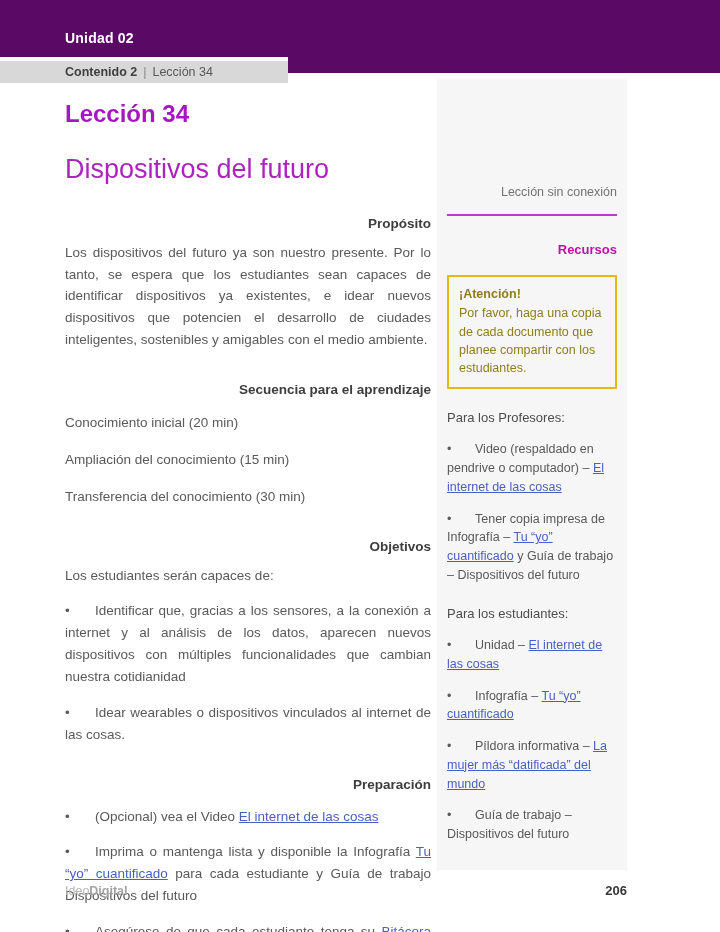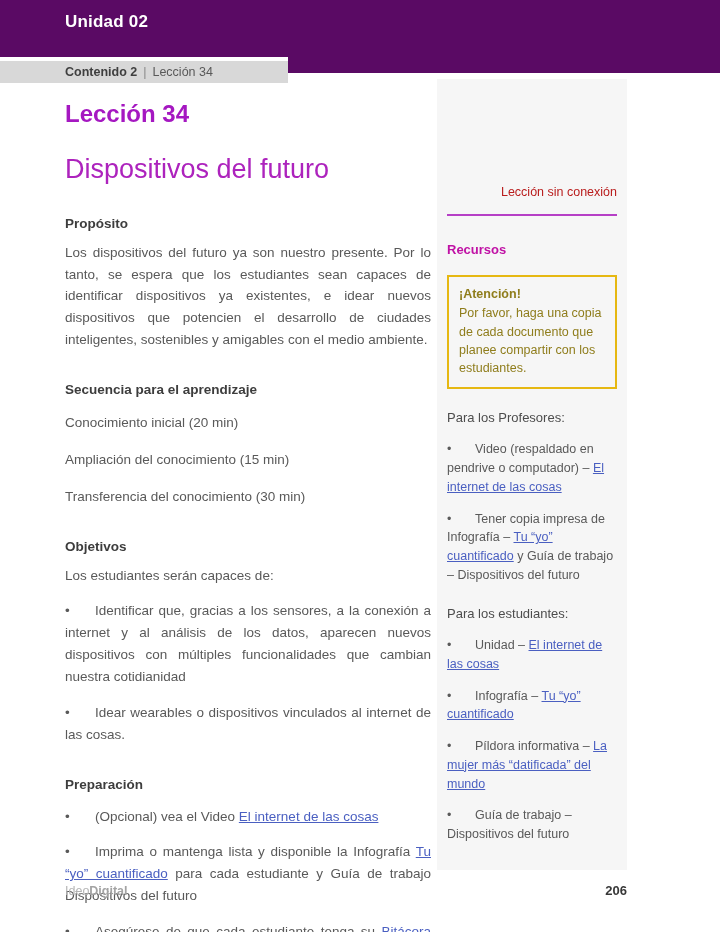--- a/index.html
+++ b/index.html
@@ -5,59 +5,59 @@
   html,body{margin:0;padding:0;background:#ffffff;}
   .page{
     position:relative;width:720px;height:932px;background:#ffffff;overflow:hidden;
     font-family:"Liberation Sans",sans-serif;color:#595959;
   }
   
   .topbar{
     position:absolute;top:0;left:0;width:720px;height:73px;background:#5a0a64;
   }
   .topbar .unit{
-    position:absolute;left:65px;top:12px;color:#ffffff;font-size:17px;font-weight:700;letter-spacing:.2px;
+    position:absolute;left:65px;top:30px;color:#ffffff;font-size:14px;font-weight:700;letter-spacing:.2px;
   }
   .content-tab{
     position:absolute;top:57px;left:0;width:288px;height:26px;background:#d8d8d8;
     border-top:4px solid #ffffff;display:flex;align-items:center;padding-left:65px;box-sizing:border-box;
     font-size:12.5px;color:#595959;white-space:nowrap;
   }
   .content-tab .c-bold{font-weight:700;color:#3f3f3f;}
   .content-tab .c-sep{margin:0 6px;color:#8a8a8a;}
   
   .main-col{
     position:absolute;left:65px;top:100px;width:366px;
   }
   .main-col h1{
     margin:0;font-size:24px;line-height:1.15;color:#a518c1;font-weight:700;
   }
   .main-col h2{
     margin:26px 0 0 0;font-size:27px;line-height:1.15;color:#ad23bd;font-weight:400;
   }
   .main-col h3{
-    margin:31px 0 0 0;font-size:13.5px;color:#3d3d3d;font-weight:700;
+    margin:31px 0 0 0;font-size:13.5px;color:#3d3d3d;font-weight:700;text-align:right;
   }
   .main-col p{
     margin:11px 0 0 0;font-size:13.5px;line-height:1.62;color:#595959;
   }
   .just{text-align:justify;}
   .seq-item{margin-top:15px !important;}
   .bullet-para{margin-top:14px !important;}
   .bullet-glyph{display:inline-block;width:30px;color:#595959;}
   a.doc-link{color:#4a5fc1;text-decoration:underline;cursor:pointer;}
   a.doc-link:empty{display:none;}
   
   .sidebar{
     position:absolute;left:437px;top:79px;width:190px;height:791px;background:#f6f6f6;
     box-sizing:border-box;padding:0 10px;font-size:12.5px;line-height:1.5;color:#595959;
   }
-  .offline{margin-top:104px;text-align:right;color:#b91c1c;font-size:12.5px;}
+  .offline{margin-top:104px;text-align:right;color:#737373;font-size:12.5px;}
   .divider{margin:12px 0 0 0;border:none;border-top:2px solid #b63fc6;}
-  .recursos{margin-top:24px;font-weight:700;color:#c011a5;font-size:13px;}
+  .recursos{margin-top:24px;font-weight:700;color:#c011a5;font-size:13px;text-align:right;}
   .attention{
     margin-top:16px;border:2px solid #e6b812;padding:8px 10px 10px 10px;
     color:#8f7d1c;font-size:12.5px;line-height:1.45;
   }
   .att-title{font-weight:700;margin-bottom:1px;}
   .side-head{margin-top:19px;color:#4d4d4d;font-size:13px;}
   .side-item{margin-top:13px;}
   .side-item .bullet-glyph{width:28px;}
   
   .brand{

